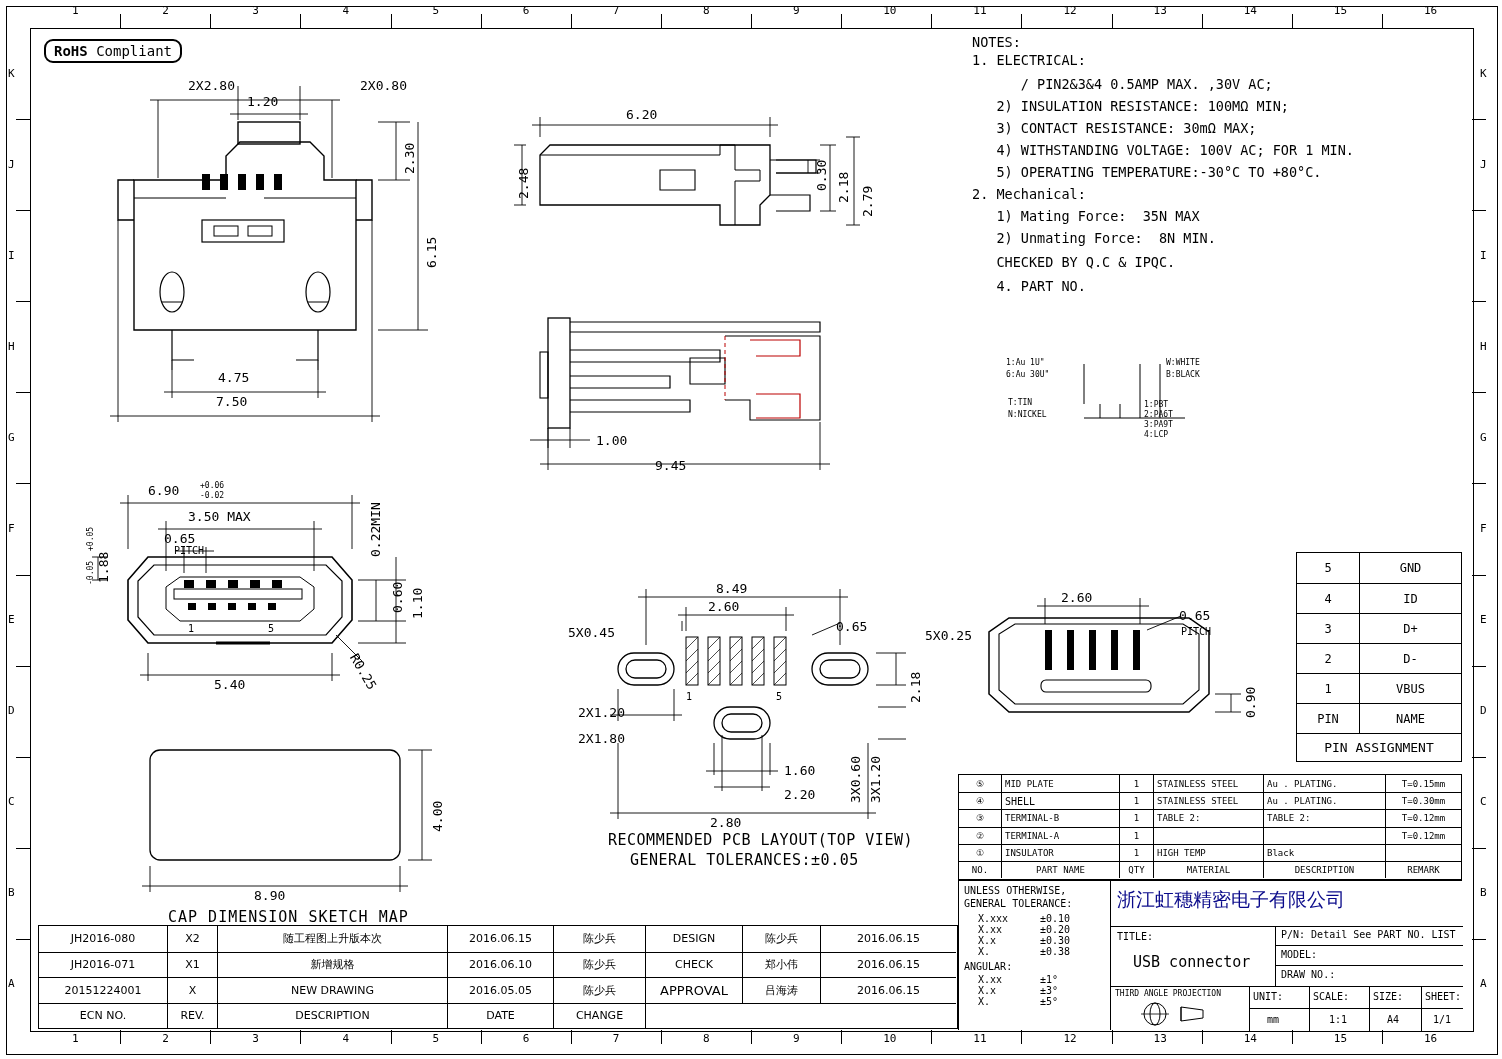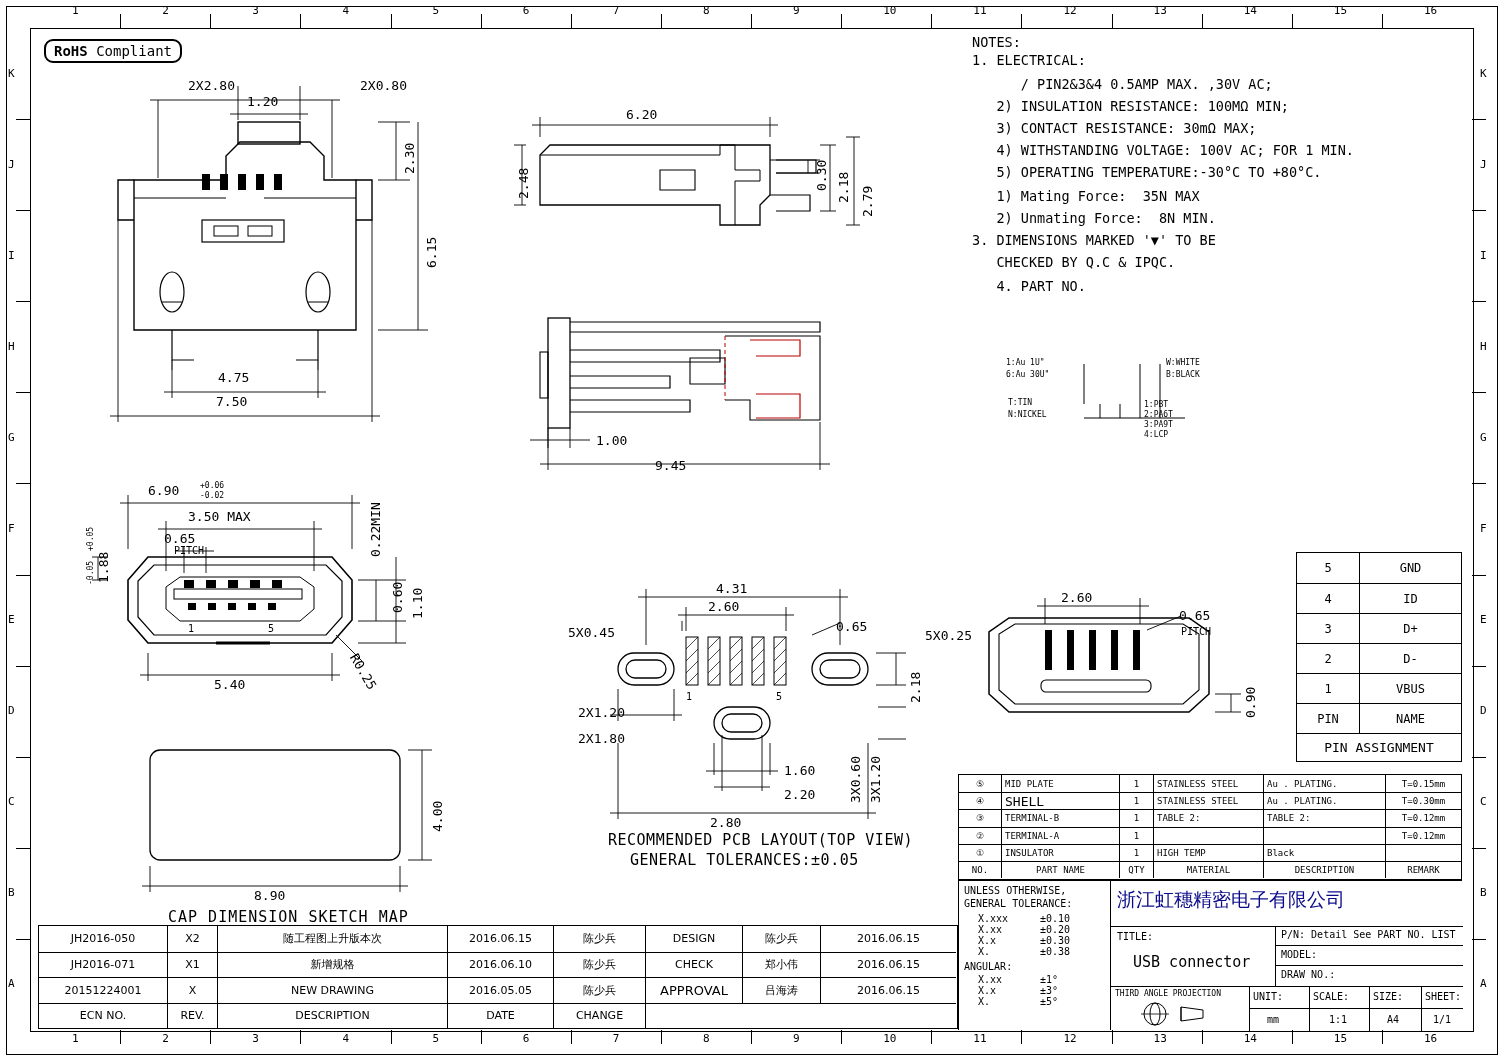--- a/index.html
+++ b/index.html
@@ -145,23 +145,23 @@
 
   <div class="abs" style="left:972px;top:34px;width:500px;">
     <div class="txt note" style="position:relative;left:0;top:0;">NOTES:</div>
     <div id="notes-lines" style="position:relative;">
         <div class="txt note" style="position:relative;left:0;top:0px;line-height:20px;white-space:pre;">1. ELECTRICAL:</div>
         <div class="txt note" style="position:relative;left:0;top:4px;line-height:20px;white-space:pre;">      / PIN2&amp;3&amp;4 0.5AMP MAX. ,30V AC;</div>
         <div class="txt note" style="position:relative;left:0;top:6px;line-height:20px;white-space:pre;">   2) INSULATION RESISTANCE: 100MΩ MIN;</div>
         <div class="txt note" style="position:relative;left:0;top:8px;line-height:20px;white-space:pre;">   3) CONTACT RESISTANCE: 30mΩ MAX;</div>
         <div class="txt note" style="position:relative;left:0;top:10px;line-height:20px;white-space:pre;">   4) WITHSTANDING VOLTAGE: 100V AC; FOR 1 MIN.</div>
         <div class="txt note" style="position:relative;left:0;top:12px;line-height:20px;white-space:pre;">   5) OPERATING TEMPERATURE:-30°C TO +80°C.</div>
+        <div class="txt note" style="position:relative;left:0;top:14px;line-height:20px;white-space:pre;">2. Mechanical:</div>
         <div class="txt note" style="position:relative;left:0;top:16px;line-height:20px;white-space:pre;">   1) Mating Force:  35N MAX</div>
         <div class="txt note" style="position:relative;left:0;top:18px;line-height:20px;white-space:pre;">   2) Unmating Force:  8N MIN.</div>
-        <div class="txt note" style="position:relative;left:0;top:20px;line-height:20px;white-space:pre;">3. DIMENSIONS MARKED '▼' TO BE</div>
         <div class="txt note" style="position:relative;left:0;top:22px;line-height:20px;white-space:pre;">   CHECKED BY Q.C &amp; IPQC.</div>
         <div class="txt note" style="position:relative;left:0;top:24px;line-height:20px;white-space:pre;"></div>
         <div class="txt note" style="position:relative;left:0;top:26px;line-height:20px;white-space:pre;">   4. PART NO.</div>
       </div>
   </div>
 
   <div class="abs" style="left:1000px;top:352px;width:260px;height:110px;">
     <svg width="260" height="110">
       <line x1="84" y1="12" x2="84" y2="52" stroke="#000" stroke-width="1"></line>
       <line x1="100" y1="52" x2="100" y2="66" stroke="#000" stroke-width="1"></line>
@@ -440,21 +440,21 @@
         <line x1="132" y1="160" x2="132" y2="216"></line>
           <line x1="172" y1="160" x2="172" y2="216"></line>
         <line x1="124" y1="212" x2="180" y2="212"></line>
         <line x1="28" y1="168" x2="28" y2="244"></line>
           <line x1="278" y1="168" x2="278" y2="244"></line>
         <line x1="20" y1="238" x2="286" y2="238"></line>
         <line x1="288" y1="132" x2="316" y2="132"></line>
           <line x1="288" y1="164" x2="316" y2="164"></line>
       </g>
     </svg>
-    <div class="txt dim" style="left:126px;top:6px;">4.31</div>
+    <div class="txt dim" style="left:126px;top:6px;">8.49</div>
     <div class="txt dim" style="left:118px;top:24px;">2.60</div>
     <div class="txt dim" style="left:-22px;top:50px;">5X0.45</div>
     <div class="txt dim" style="left:246px;top:44px;">0.65</div>
     <div class="txt dim" style="left:-12px;top:130px;">2X1.20</div>
     <div class="txt dim" style="left:-12px;top:156px;">2X1.80</div>
     <div class="txt dim" style="left:194px;top:188px;">1.60</div>
     <div class="txt dim" style="left:194px;top:212px;">2.20</div>
     <div class="txt dim" style="left:120px;top:240px;">2.80</div>
     <div class="txt dim rot90" style="left:318px;top:128px;">2.18</div>
     <div class="txt dim rot90" style="left:258px;top:228px;">3X0.60</div>
@@ -512,21 +512,21 @@
 
   <div class="abs" style="left:958px;top:774px;width:504px;height:106px;border:1px solid #000;box-sizing:border-box;">
     <div id="bom-rows" style="position:relative;width:100%;height:100%;">
         <div class="cell ctr" style="left:0px;top:0px;width:42px;height:17.2px;border-top:none;border-left:none;font-size:9px;">⑤</div>
         <div class="cell" style="left:42px;top:0px;width:118px;height:17.2px;border-top:none;font-size:9px;">MID PLATE</div>
         <div class="cell ctr" style="left:160px;top:0px;width:34px;height:17.2px;border-top:none;font-size:9px;">1</div>
         <div class="cell" style="left:194px;top:0px;width:110px;height:17.2px;border-top:none;font-size:9px;">STAINLESS STEEL</div>
         <div class="cell" style="left:304px;top:0px;width:122px;height:17.2px;border-top:none;font-size:9px;">Au . PLATING.</div>
         <div class="cell ctr" style="left:426px;top:0px;width:76px;height:17.2px;border-top:none;font-size:9px;">T=0.15mm</div>
         <div class="cell ctr" style="left:0px;top:17.2px;width:42px;height:17.2px;border-left:none;font-size:9px;">④</div>
-        <div class="cell" style="left:42px;top:17.2px;width:118px;height:17.2px;font-size:13px;">SHELL</div>
+        <div class="cell" style="left:42px;top:17.2px;width:118px;height:17.2px;font-size:10px;">SHELL</div>
         <div class="cell ctr" style="left:160px;top:17.2px;width:34px;height:17.2px;font-size:9px;">1</div>
         <div class="cell" style="left:194px;top:17.2px;width:110px;height:17.2px;font-size:9px;">STAINLESS STEEL</div>
         <div class="cell" style="left:304px;top:17.2px;width:122px;height:17.2px;font-size:9px;">Au . PLATING.</div>
         <div class="cell ctr" style="left:426px;top:17.2px;width:76px;height:17.2px;font-size:9px;">T=0.30mm</div>
         <div class="cell ctr" style="left:0px;top:34.4px;width:42px;height:17.2px;border-left:none;font-size:9px;">③</div>
         <div class="cell" style="left:42px;top:34.4px;width:118px;height:17.2px;font-size:9px;">TERMINAL-B</div>
         <div class="cell ctr" style="left:160px;top:34.4px;width:34px;height:17.2px;font-size:9px;">1</div>
         <div class="cell" style="left:194px;top:34.4px;width:110px;height:17.2px;font-size:9px;">TABLE 2:</div>
         <div class="cell" style="left:304px;top:34.4px;width:122px;height:17.2px;font-size:9px;">TABLE 2:</div>
         <div class="cell ctr" style="left:426px;top:34.4px;width:76px;height:17.2px;font-size:9px;">T=0.12mm</div>
@@ -620,21 +620,21 @@
       <ellipse cx="18" cy="13" rx="11" ry="11" fill="none" stroke="#000" stroke-width="1"></ellipse>
       <ellipse cx="18" cy="13" rx="5" ry="11" fill="none" stroke="#000" stroke-width="1"></ellipse>
       <line x1="4" y1="13" x2="32" y2="13" stroke="#000" stroke-width="0.8"></line>
       <path d="M44 6 L66 9 L66 17 L44 20 Z" fill="none" stroke="#000" stroke-width="1"></path>
       <line x1="44" y1="6" x2="44" y2="20" stroke="#000" stroke-width="1"></line>
     </svg>
   </div>
 
   <div class="abs" style="left:38px;top:925px;width:608px;height:104px;border:1px solid #000;box-sizing:border-box;">
     <div id="rev-rows" style="position:relative;width:100%;height:100%;">
-        <div class="cell ctr" style="left:0px;top:0px;width:128px;height:25.5px;border-top:none;border-left:none;font-size:11px;font-family:'DejaVu Sans',sans-serif;">JH2016-050</div>
+        <div class="cell ctr" style="left:0px;top:0px;width:128px;height:25.5px;border-top:none;border-left:none;font-size:11px;font-family:'DejaVu Sans',sans-serif;">JH2016-080</div>
         <div class="cell ctr" style="left:128px;top:0px;width:50px;height:25.5px;border-top:none;font-size:11px;font-family:'DejaVu Sans',sans-serif;">X2</div>
         <div class="cell ctr" style="left:178px;top:0px;width:230px;height:25.5px;border-top:none;font-size:11px;font-family:'DejaVu Sans',sans-serif;">随工程图上升版本次</div>
         <div class="cell ctr" style="left:408px;top:0px;width:106px;height:25.5px;border-top:none;font-size:11px;font-family:'DejaVu Sans',sans-serif;">2016.06.15</div>
         <div class="cell ctr" style="left:514px;top:0px;width:92px;height:25.5px;border-top:none;font-size:11px;font-family:'DejaVu Sans',sans-serif;">陈少兵</div>
         <div class="cell ctr" style="left:0px;top:25.5px;width:128px;height:25.5px;border-left:none;font-size:11px;font-family:'DejaVu Sans',sans-serif;">JH2016-071</div>
         <div class="cell ctr" style="left:128px;top:25.5px;width:50px;height:25.5px;font-size:11px;font-family:'DejaVu Sans',sans-serif;">X1</div>
         <div class="cell ctr" style="left:178px;top:25.5px;width:230px;height:25.5px;font-size:11px;font-family:'DejaVu Sans',sans-serif;">新增规格</div>
         <div class="cell ctr" style="left:408px;top:25.5px;width:106px;height:25.5px;font-size:11px;font-family:'DejaVu Sans',sans-serif;">2016.06.10</div>
         <div class="cell ctr" style="left:514px;top:25.5px;width:92px;height:25.5px;font-size:11px;font-family:'DejaVu Sans',sans-serif;">陈少兵</div>
         <div class="cell ctr" style="left:0px;top:51px;width:128px;height:25.5px;border-left:none;font-size:11px;font-family:'DejaVu Sans',sans-serif;">20151224001</div>

